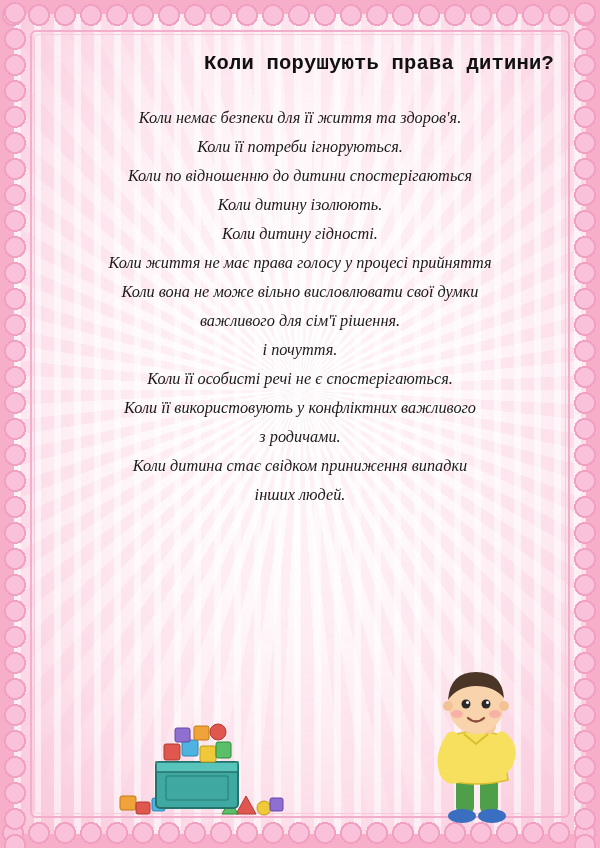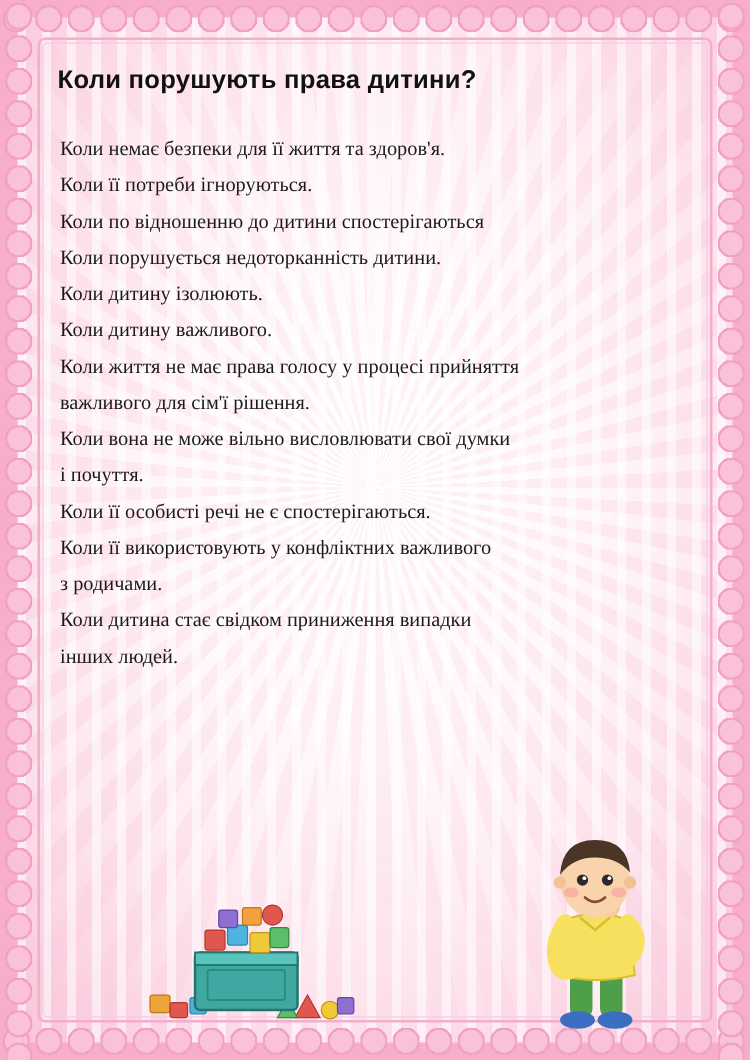--- a/index.html
+++ b/index.html
@@ -89,31 +89,32 @@
   }
 
   .content {
     position: absolute;
     left: 46px;
     right: 46px;
     top: 52px;
     bottom: 40px;
   }
   .title {
-    text-align: left;
-    font-family: Liberation Sans, sans-serif;
+    text-align: right;
+    font-family: Liberation Mono, monospace;
     font-weight: bold;
     font-size: 20.5px;
     color: #111111;
     letter-spacing: 0.2px;
     margin-bottom: 28px;
   }
   .lines {
-    text-align: left;
+    text-align: center;
     font-family: "Liberation Serif", serif;
+    font-style: italic;
     font-size: 16.3px;
     line-height: 1.78;
     color: #1a1a1a;
   }
   .line {
     margin: 0;
     padding: 0 2px;
     white-space: nowrap;
   }
 
@@ -147,26 +148,25 @@
   <div class="scallop-right"></div>
   <div class="inner-edge"></div>
   <div class="inner-edge2"></div>
 
   <div class="content">
     <div class="title">Коли порушують права дитини?</div>
     <div class="lines">
       <p class="line">Коли немає безпеки для її життя та здоров'я.</p>
       <p class="line">Коли її потреби ігноруються.</p>
       <p class="line">Коли по відношенню до дитини спостерігаються</p>
-      <p class="line">Коли порушується недоторканність дитини.</p>
       <p class="line">Коли дитину ізолюють.</p>
-      <p class="line">Коли дитину важливого.</p>
+      <p class="line">Коли дитину гідності.</p>
       <p class="line">Коли життя не має права голосу у процесі прийняття</p>
+      <p class="line">Коли вона не може вільно висловлювати свої думки</p>
       <p class="line">важливого для сім'ї рішення.</p>
-      <p class="line">Коли вона не може вільно висловлювати свої думки</p>
       <p class="line">і почуття.</p>
       <p class="line">Коли її особисті речі не є спостерігаються.</p>
       <p class="line">Коли її використовують у конфліктних важливого</p>
       <p class="line">з родичами.</p>
       <p class="line">Коли дитина стає свідком приниження випадки</p>
       <p class="line">інших людей.</p>
     </div>
   </div>
 
   <svg class="toybox" viewBox="0 0 170 110">

